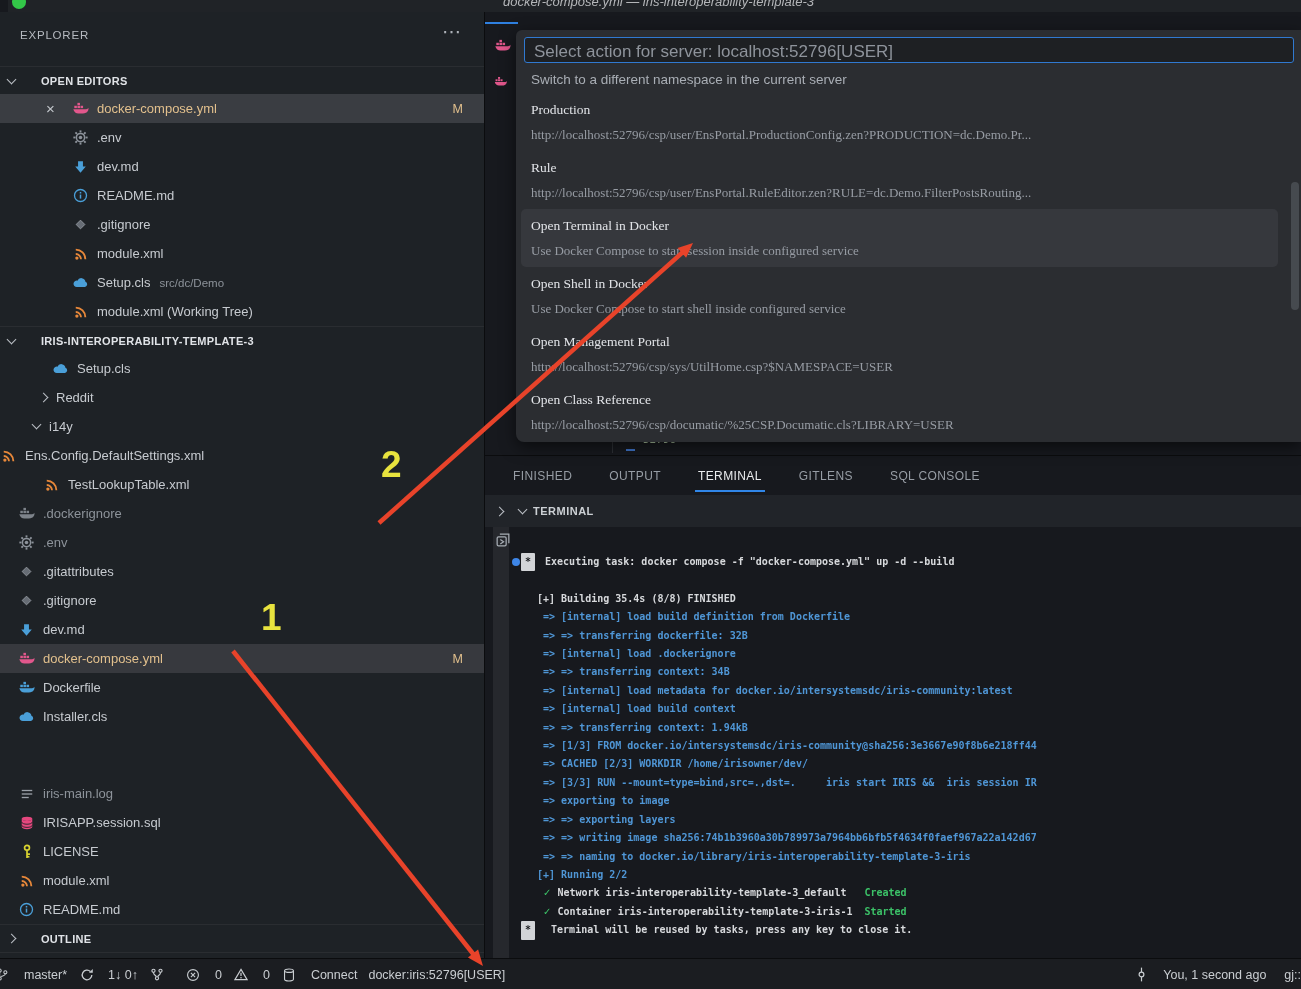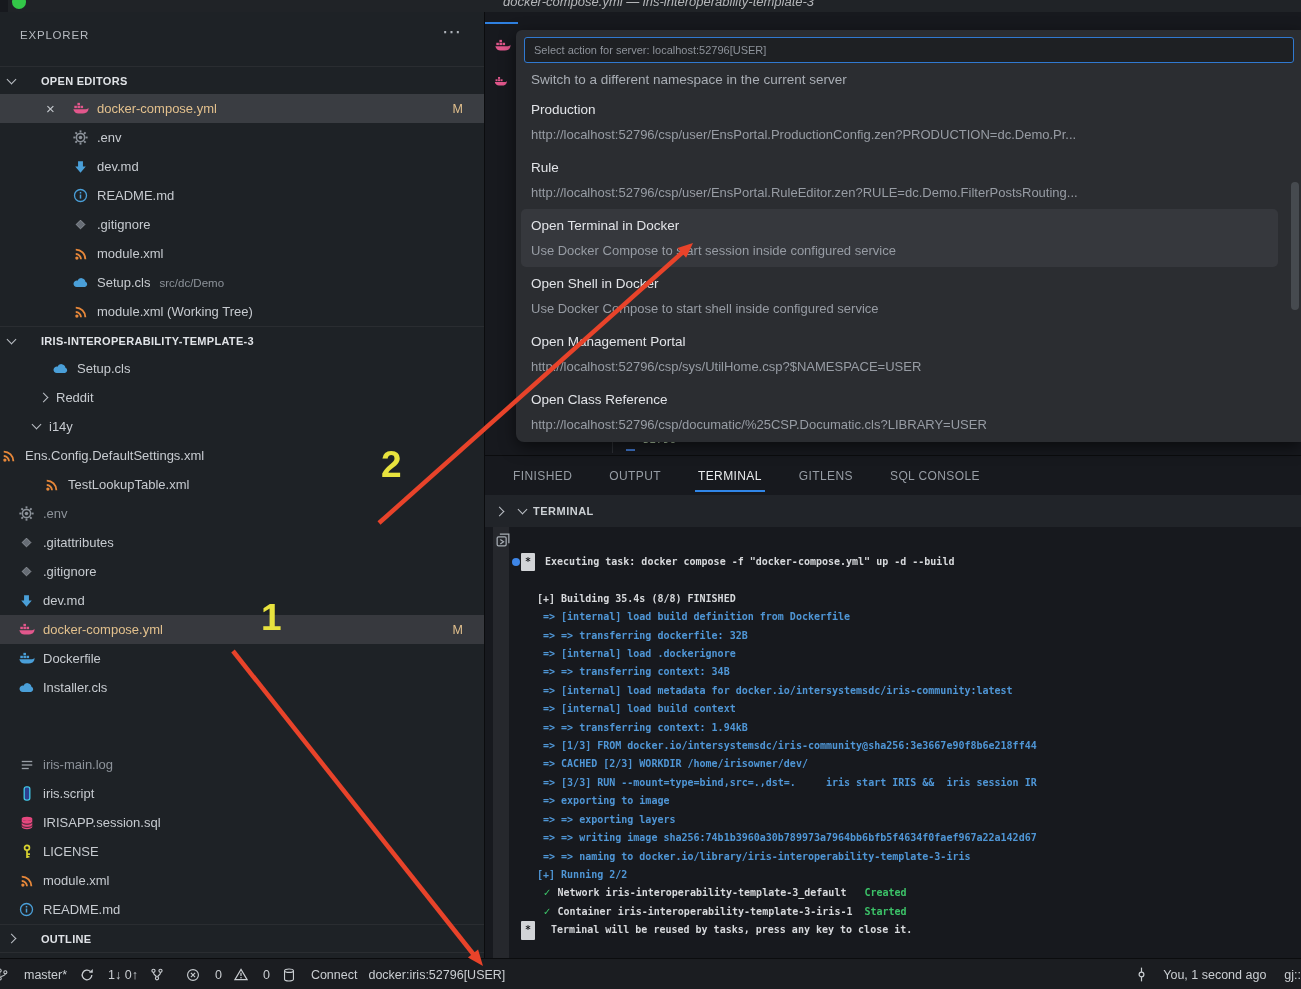--- a/index.html
+++ b/index.html
@@ -42,23 +42,23 @@
   .ed-whale-tab { position:absolute; left:9px; top:26px; }
   .ed-whale-crumb { position:absolute; left:7px; top:62px; transform:scale(.8); }
   .frag-guide { position:absolute; left:127px; top:428px; width:1px; height:13px; background:#2e3136; }
   .frag-num { position:absolute; left:158px; top:421px; font-family:"DejaVu Sans Mono",monospace; font-size:11px; color:#b5cea8; }
   .frag-dash { position:absolute; left:141px; top:437px; width:9px; height:2px; background:#3f74c9; }
 
   
   .quickpick { position:absolute; left:516px; top:30px; width:785px; height:412px; background:#2b2d31;
                border-radius:6px 0 0 8px; box-shadow:0 5px 16px rgba(0,0,0,.55); z-index:5; overflow:hidden; }
   .qp-input { position:absolute; left:8px; top:7px; right:7px; height:26px; border:1.2px solid #3079d0; border-radius:3px;
-              background:#1e2023; display:flex; align-items:center; padding-left:9px; font-size:11px; color:#8e939b; }
+              background:#1e2023; display:flex; align-items:flex-end; padding-left:9px; font-size:17px; color:#8e939b; }
   .qp-partial { position:absolute; left:15px; top:42px; font-size:13.5px; color:#a9aeb5; }
-  .qp-list { position:absolute; left:0; top:63px; right:18px; }
+  .qp-list { position:absolute; left:0; top:63px; right:18px;font-family:Liberation Serif, serif; }
   .qp-item { height:58px; padding:4px 0 0 15px; }
   .qp-item .lbl { font-size:13.5px; color:#e2e4e8; line-height:25px; }
   .qp-item .dsc { font-size:13px; color:#979ca4; line-height:25px; }
   .qp-item.focused { background:#36383d; border-radius:5px; margin:0 5px; padding-left:10px; }
   .qp-scroll { position:absolute; right:2px; top:152px; width:8px; height:128px; background:rgba(170,176,186,.22); border-radius:4px; }
 
   
   .panel { position:absolute; left:485px; top:455px; width:816px; height:503px; background:#17191e;
            border-top:1px solid #0b0c0e; z-index:2; overflow:hidden; }
   .panel-tabs { display:flex; gap:37px; padding-left:28px; height:39px; align-items:center; }
@@ -258,20 +258,34 @@
               <path d="M2 8 a6 6 0 0 1 6 6"></path>
               <path d="M2 3 a11 11 0 0 1 11 11"></path>
             </g>
             <circle cx="3.3" cy="12.7" r="1.9" fill="#e8883a"></circle>
           </svg>
         </span>
         <span class="fname">TestLookupTable.xml</span>
       </div>
       <div class="row tree-row" style="padding-left: 18px;">
         <span class="icon">
+          <svg width="16" height="15" viewBox="0 0 17 15">
+            <g fill="#7d838a">
+              <rect x="1.4" y="4.6" width="2.7" height="2.5"></rect>
+              <rect x="4.7" y="4.6" width="2.7" height="2.5"></rect>
+              <rect x="8" y="4.6" width="2.7" height="2.5"></rect>
+              <rect x="4.7" y="1.5" width="2.7" height="2.5"></rect>
+              <path d="M.3 8.2 h13.6 c1.3 0 2.1-.7 2.4-1.4 .6 2-.6 6.1-5.8 6.1 H5.8 C3.1 12.9 1.1 11.1 .3 8.2 z"></path>
+            </g>
+          </svg>
+        </span>
+        <span class="fname dim">.dockerignore</span>
+      </div>
+      <div class="row tree-row" style="padding-left: 18px;">
+        <span class="icon">
           <svg width="15" height="15" viewBox="0 0 16 16">
             <g stroke="#8d939b" fill="none">
               <circle cx="8" cy="8" r="4.4" stroke-width="1.6"></circle>
               <circle cx="8" cy="8" r="1.9" fill="#8d939b" stroke="none"></circle>
               <g stroke-width="2">
                 <line x1="8" y1="0.4" x2="8" y2="2.6"></line>
                 <line x1="8" y1="13.4" x2="8" y2="15.6"></line>
                 <line x1="0.4" y1="8" x2="2.6" y2="8"></line>
                 <line x1="13.4" y1="8" x2="15.6" y2="8"></line>
                 <line x1="2.6" y1="2.6" x2="4.2" y2="4.2"></line>
@@ -349,28 +363,20 @@
         <span class="icon">
           <svg width="14" height="14" viewBox="0 0 16 16">
             <g stroke="#9aa0a7" stroke-width="1.5">
               <line x1="2" y1="4" x2="14" y2="4"></line>
               <line x1="2" y1="8" x2="14" y2="8"></line>
               <line x1="2" y1="12" x2="10" y2="12"></line>
             </g>
           </svg>
         </span>
         <span class="fname dim">iris-main.log</span>
-      </div>
-      <div class="row tree-row" style="padding-left: 18px;">
-        <span class="icon">
-          <svg width="12" height="15" viewBox="0 0 12 16">
-            <rect x="3" y="1" width="6" height="14" rx="2.2" fill="#2d3f8f" stroke="#41c8e8" stroke-width="1.4"></rect>
-          </svg>
-        </span>
-        <span class="fname">iris.script</span>
       </div>
       <div class="row tree-row" style="padding-left: 18px;">
         <span class="icon">
           <svg width="14" height="14" viewBox="0 0 16 16">
             <g fill="#e5477e">
               <ellipse cx="8" cy="3.2" rx="6" ry="2.4"></ellipse>
               <path d="M2 3.2 v9.4 c0 1.3 2.7 2.4 6 2.4 s6-1.1 6-2.4 V3.2 c0 1.3-2.7 2.4-6 2.4 S2 4.5 2 3.2z"></path>
             </g>
             <g stroke="#1d2125" stroke-width="1" fill="none">
               <path d="M2 7 c0 1.3 2.7 2.4 6 2.4 s6-1.1 6-2.4"></path>

